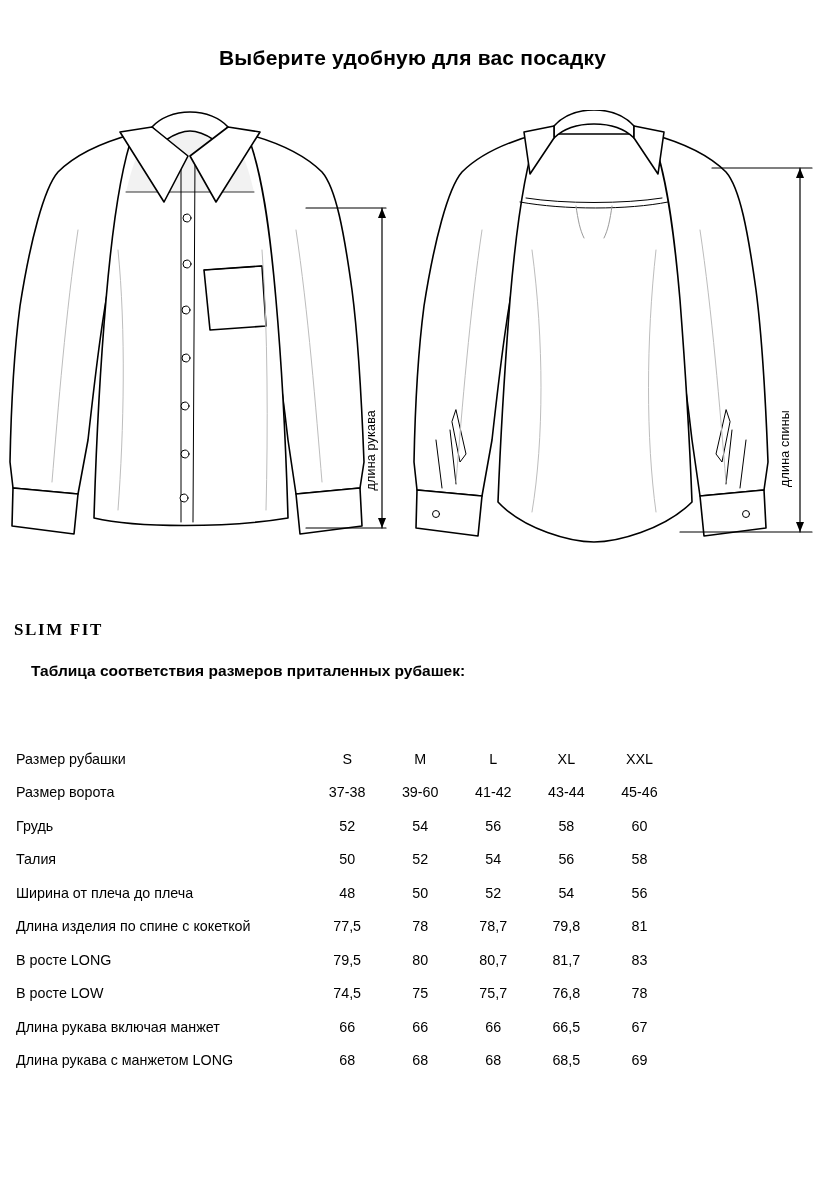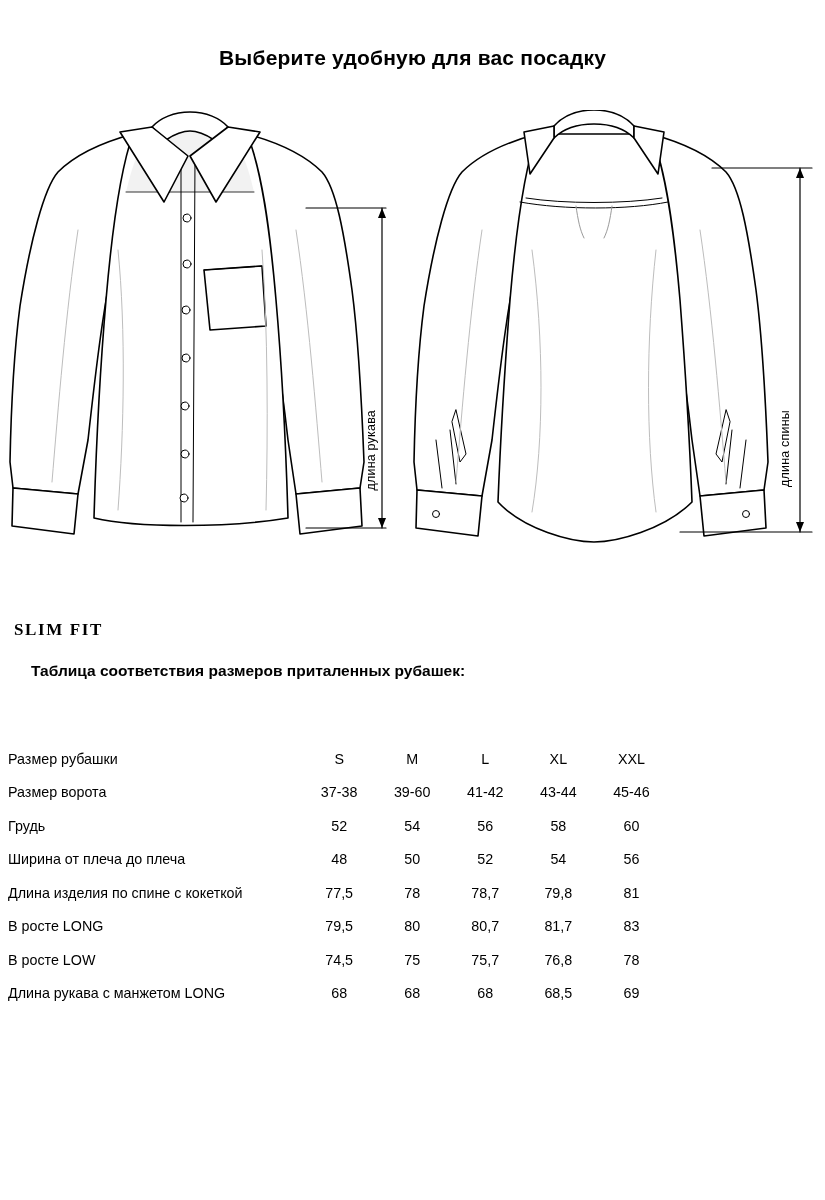--- a/index.html
+++ b/index.html
@@ -61,21 +61,21 @@
   .subtitle {
     position: absolute;
     top: 662px;
     left: 31px;
     font-size: 15.5px;
     font-weight: bold;
   }
   table.sizes {
     position: absolute;
     top: 742px;
-    left: 8px;
+    left: 16px;
     width: 660px;
     border-collapse: collapse;
     font-size: 14.3px;
   }
   table.sizes td, table.sizes th {
     padding: 0;
     height: 33.5px;
     font-weight: normal;
     text-align: center;
     vertical-align: middle;
@@ -227,20 +227,28 @@
       </tr>
       <tr>
         <td class="rowhead">Грудь</td>
         <td class="val">52</td>
         <td class="val">54</td>
         <td class="val">56</td>
         <td class="val">58</td>
         <td class="val">60</td>
       </tr>
       <tr>
+        <td class="rowhead">Талия</td>
+        <td class="val">50</td>
+        <td class="val">52</td>
+        <td class="val">54</td>
+        <td class="val">56</td>
+        <td class="val">58</td>
+      </tr>
+      <tr>
         <td class="rowhead">Ширина от плеча до плеча</td>
         <td class="val">48</td>
         <td class="val">50</td>
         <td class="val">52</td>
         <td class="val">54</td>
         <td class="val">56</td>
       </tr>
       <tr>
         <td class="rowhead">Длина изделия по спине с кокеткой</td>
         <td class="val">77,5</td>
@@ -259,20 +267,28 @@
       </tr>
       <tr>
         <td class="rowhead">В росте LOW</td>
         <td class="val">74,5</td>
         <td class="val">75</td>
         <td class="val">75,7</td>
         <td class="val">76,8</td>
         <td class="val">78</td>
       </tr>
       <tr>
+        <td class="rowhead">Длина рукава включая манжет</td>
+        <td class="val">66</td>
+        <td class="val">66</td>
+        <td class="val">66</td>
+        <td class="val">66,5</td>
+        <td class="val">67</td>
+      </tr>
+      <tr>
         <td class="rowhead">Длина рукава с манжетом LONG</td>
         <td class="val">68</td>
         <td class="val">68</td>
         <td class="val">68</td>
         <td class="val">68,5</td>
         <td class="val">69</td>
       </tr>
     </tbody>
   </table>
 

